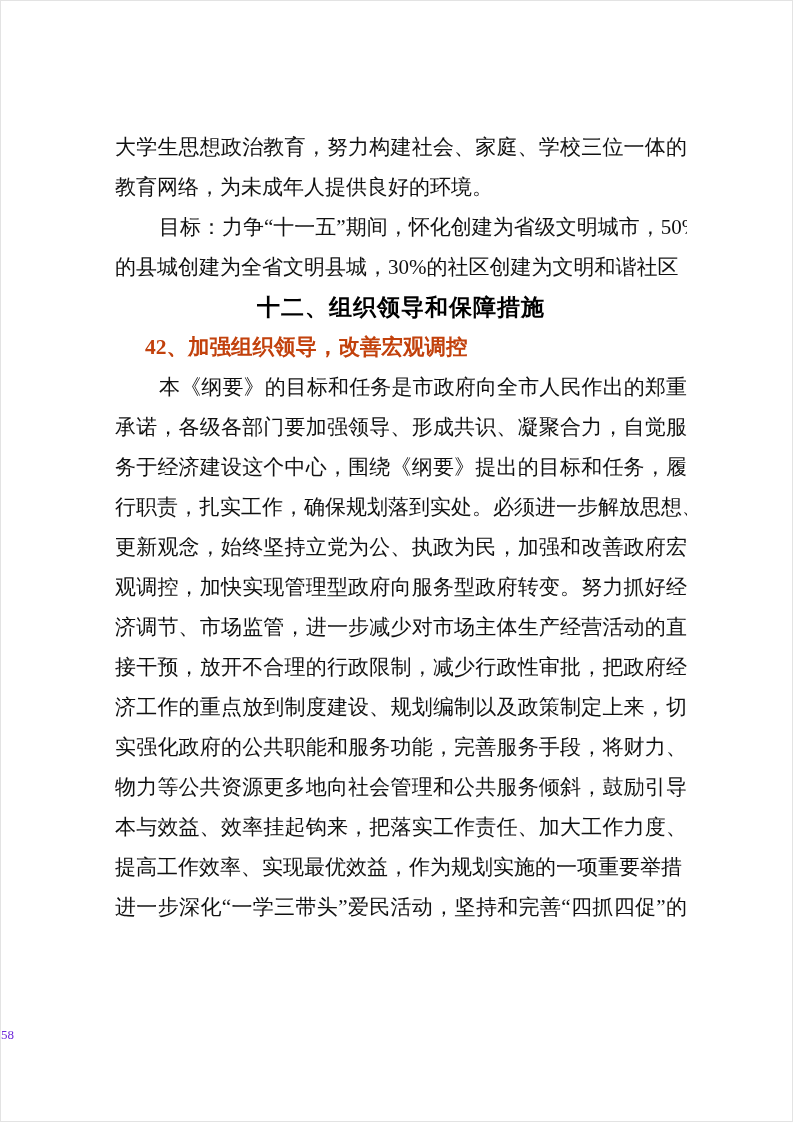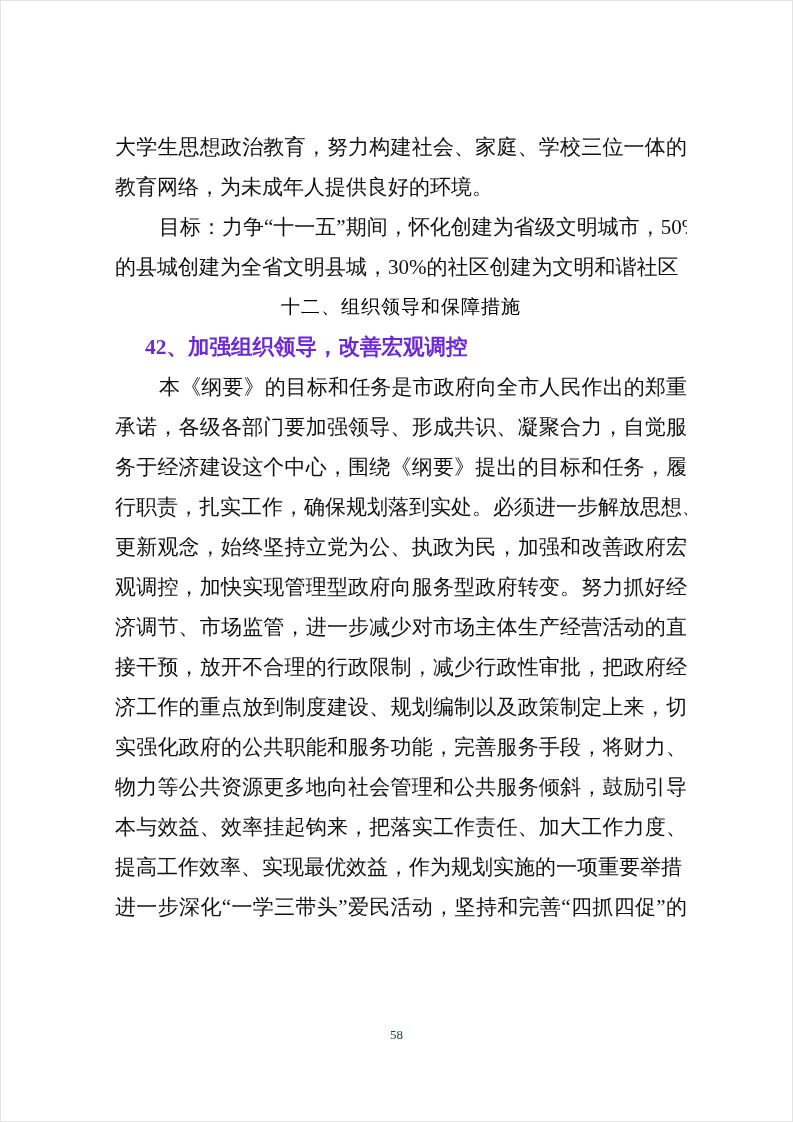--- a/index.html
+++ b/index.html
@@ -36,45 +36,44 @@
   }
   .tline.last {
     text-align-last: left;
   }
   .tline.indent {
     padding-left: 44px;
     box-sizing: border-box;
   }
   .section-heading {
     font-family: "Liberation Sans", "DejaVu Sans", sans-serif;
-    font-weight: 400;
-    font-size: 19px;
+    font-weight: 700;
+    font-size: 23px;
     line-height: 40px;
     height: 40px;
     text-align: center;
     letter-spacing: 1px;
     color: #000000;
   }
   .sub-heading {
     font-weight: 700;
     font-size: 21.5px;
     line-height: 40px;
     height: 40px;
     padding-left: 30px;
     box-sizing: border-box;
-    color: #6d28d9;
+    color: #c2410c;
   }
   .page-number {
     position: absolute;
     left: 0;
     right: 0;
     top: 1026px;
-    text-align: center;
     font-size: 13px;
-    color: #14532d;
+    color: #6d28d9;
     font-family: "Liberation Serif", "DejaVu Serif", serif;
   }
 </style>
 </head>
 <body>
 
 <div class="page">
   <div class="content">
 
     <div>

